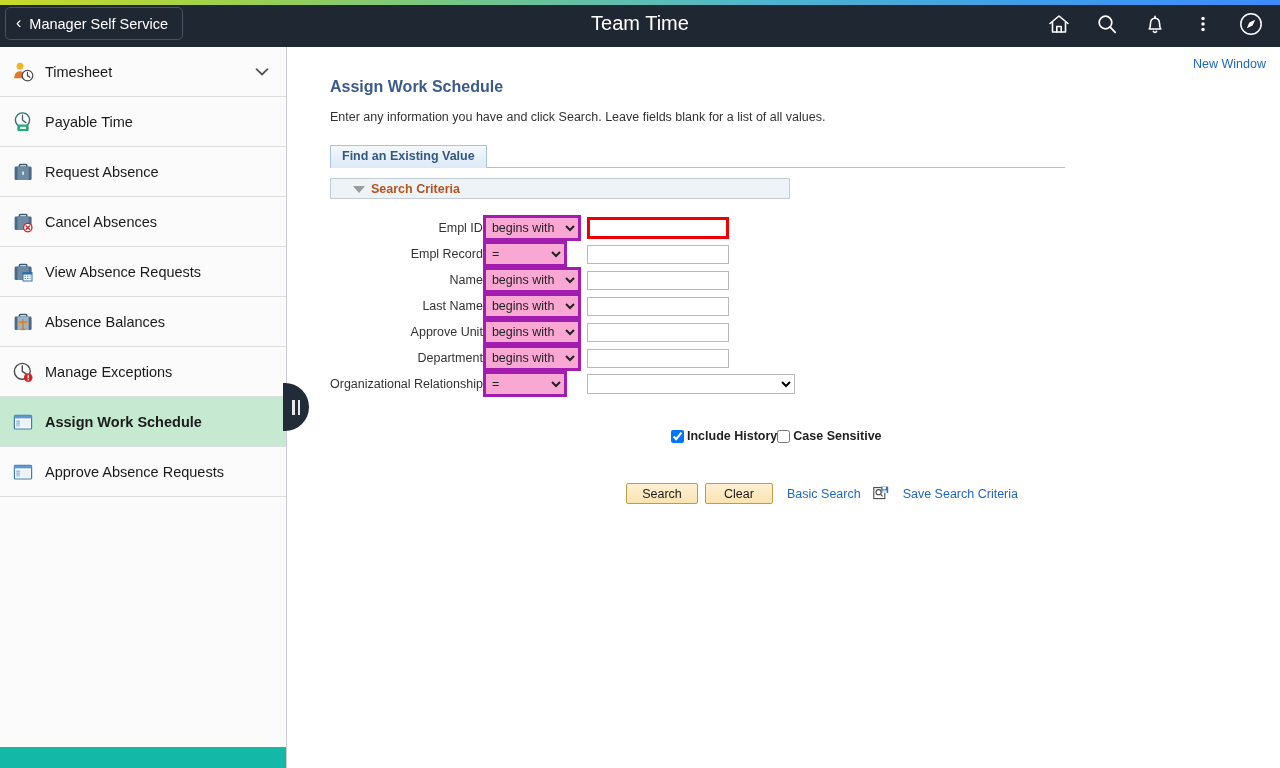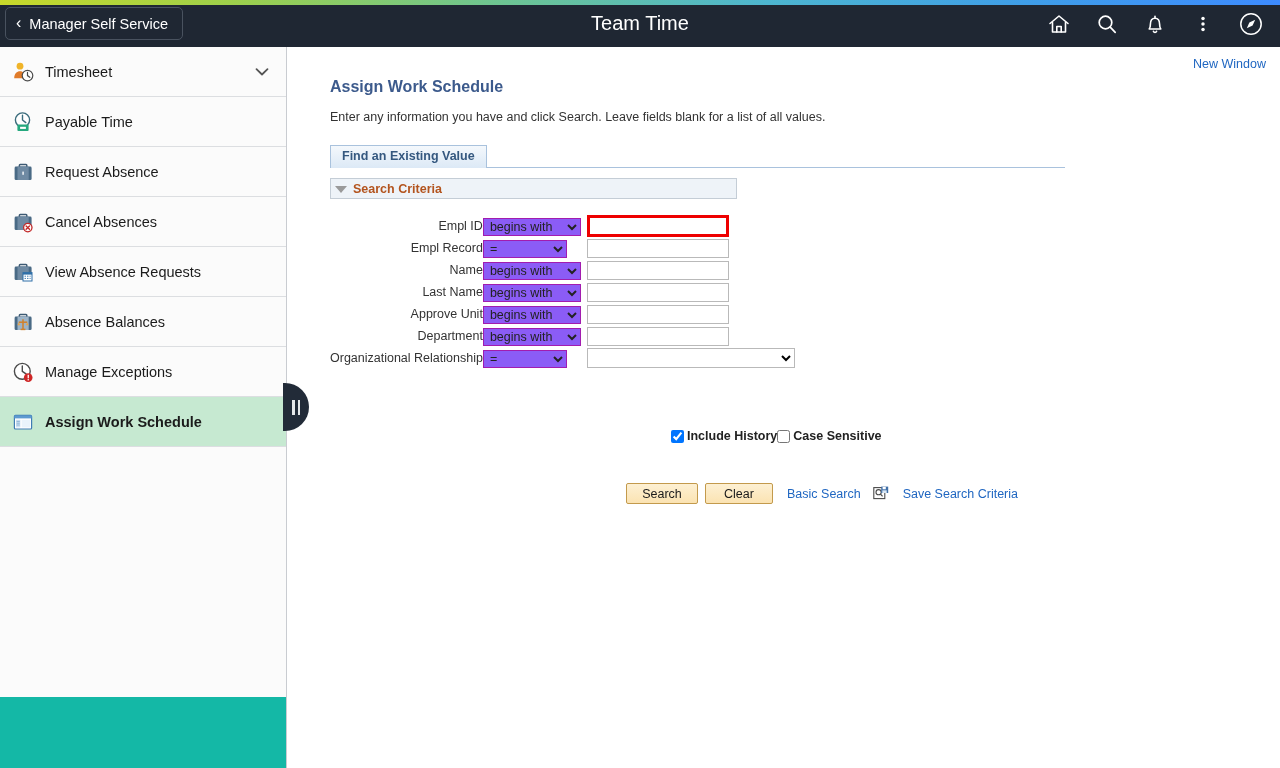--- a/index.html
+++ b/index.html
@@ -157,25 +157,25 @@
     font-size: 12.5px; font-weight: bold; color: #35587f;
     background: linear-gradient(to bottom, #f4f8fc 0%, #dce9f6 100%);
     border: 1px solid #a9c2dd;
     border-bottom: none;
     cursor: pointer;
   }
 
   
   #search-criteria-bar {
     position: absolute; left: 42px; top: 131px;
-    width: 407px; height: 21px;
+    width: 460px; height: 21px;
     background: #eef3f8;
     border: 1px solid #c4cdd6;
     display: flex; align-items: center;
-    padding-left: 4px;
+    padding-left: 22px;
   }
   #sc-triangle {
     width: 0; height: 0;
     border-left: 6px solid transparent;
     border-right: 6px solid transparent;
     border-top: 7px solid #9a9a9a;
     margin-right: 6px; margin-top: 1px;
     cursor: pointer;
   }
   #sc-title {
@@ -192,23 +192,23 @@
   td.lbl {
     text-align: right;
     font-size: 12.5px; color: #333;
     padding-right: 2px;
     height: 22px;
     white-space: nowrap;
   }
   select.op {
     font-family: "Liberation Sans", sans-serif;
     font-size: 12.5px;
-    height: 18px;
-    border: 1px solid #a21caf;
-    background: #8b5cf6;
+    height: 26px;
+    border: 3px solid #a21caf;
+    background: #f9a8d4;
     color: #222;
     padding: 0 2px;
     border-radius: 0;
   }
   select.op.w-begins { width: 98px; }
   select.op.w-eq { width: 84px; }
   input.val {
     font-family: "Liberation Sans", sans-serif;
     font-size: 12.5px;
     height: 19px;
@@ -433,20 +433,32 @@
         <rect x="3.4" y="5.4" width="17.2" height="13.6" rx="1" fill="#ffffff" stroke="#3f7cb4" stroke-width="1.2"></rect>
         <rect x="3.4" y="5.4" width="17.2" height="3" fill="#5e9ad0"></rect>
         <rect x="5" y="9.8" width="4.4" height="7.6" fill="#cfe2f3"></rect>
         <rect x="10.6" y="9.8" width="8.6" height="7.6" fill="#eaf3fb"></rect>
         <path d="M5.6 11.4 h3.2 M5.6 13.2 h3.2 M5.6 15 h3.2" stroke="#7fa9cf" stroke-width="0.8"></path>
       </svg>
     </span>
     <span class="si-label">Assign Work Schedule</span>
   </div>
 
+  <div class="side-item">
+    <span class="si-icon">
+      <svg width="24" height="24" viewBox="0 0 24 24">
+        <rect x="3.4" y="5.4" width="17.2" height="13.6" rx="1" fill="#ffffff" stroke="#3f7cb4" stroke-width="1.2"></rect>
+        <rect x="3.4" y="5.4" width="17.2" height="3" fill="#5e9ad0"></rect>
+        <rect x="5" y="9.8" width="4.4" height="7.6" fill="#cfe2f3"></rect>
+        <rect x="10.6" y="9.8" width="8.6" height="7.6" fill="#eaf3fb"></rect>
+        <path d="M5.6 11.4 h3.2 M5.6 13.2 h3.2 M5.6 15 h3.2" stroke="#7fa9cf" stroke-width="0.8"></path>
+      </svg>
+    </span>
+    <span class="si-label">Approve Absence Requests</span>
+  </div>
 
   <div id="sidebar-filler"></div>
 </div>
 
 <div id="collapse-handle">
   <span class="bars">
       <i></i>
       <i></i>
     </span>
 </div>

